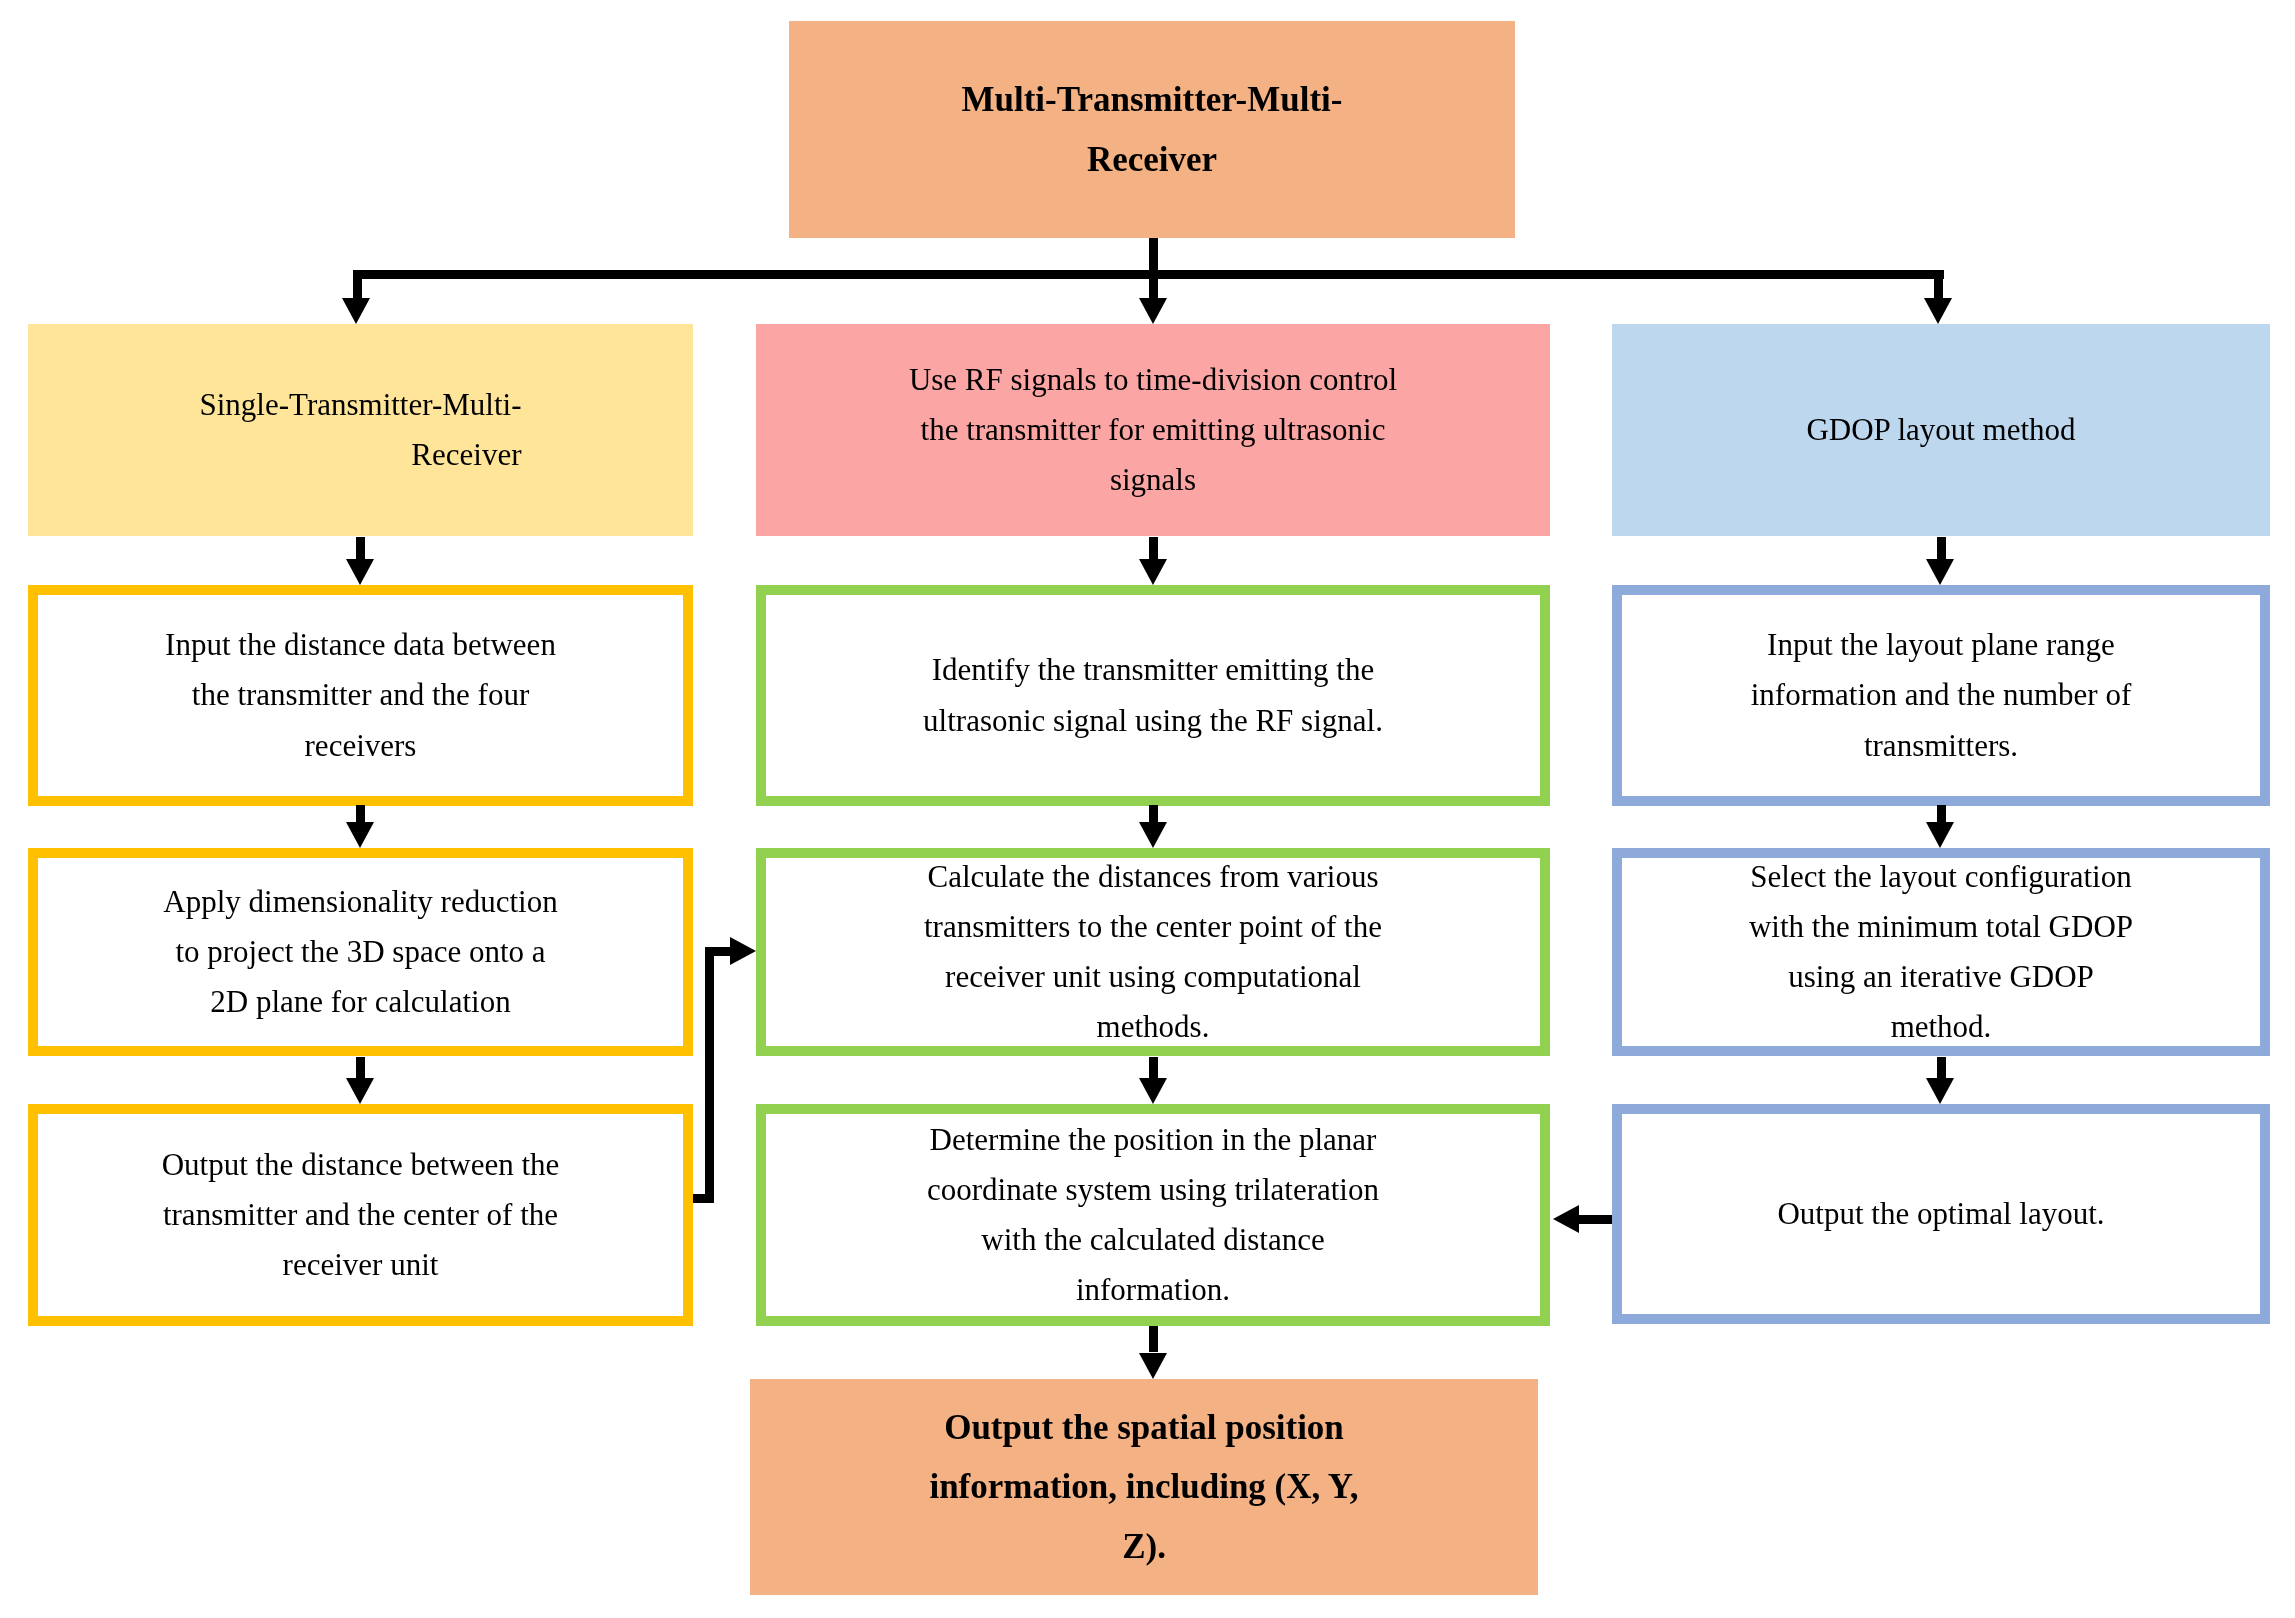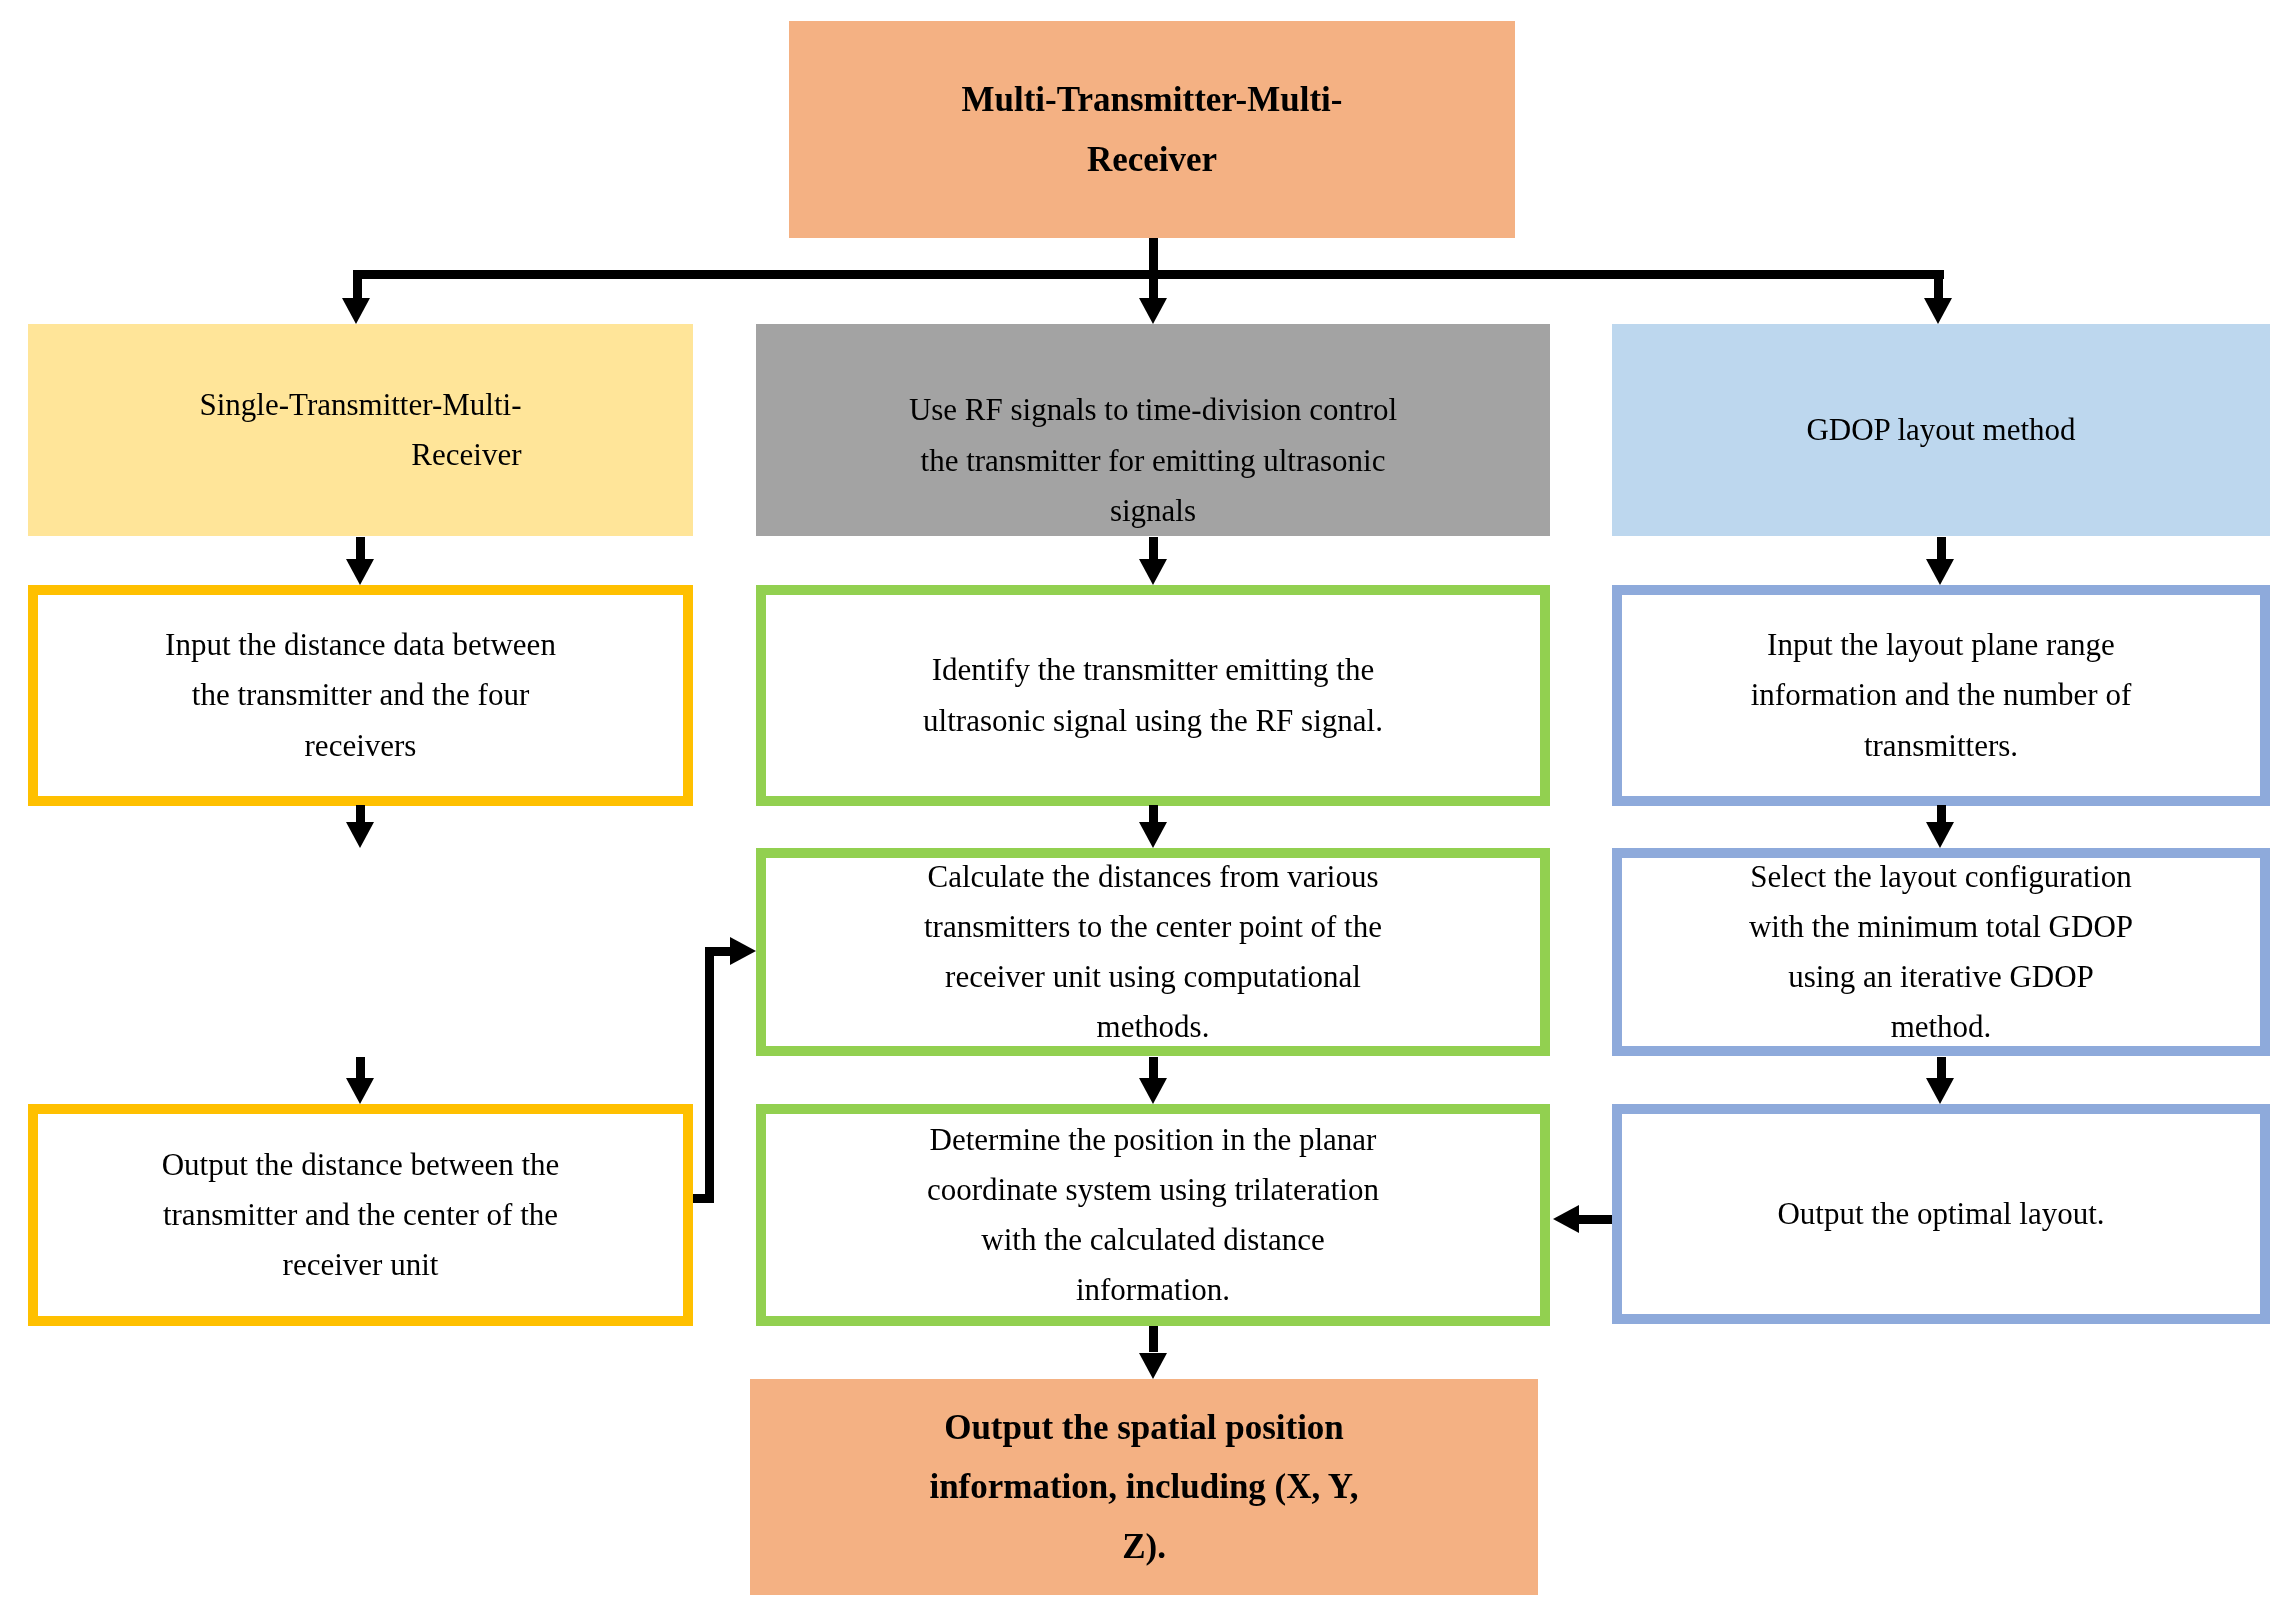--- a/index.html
+++ b/index.html
@@ -15,21 +15,21 @@
     box-sizing:border-box;
     display:flex;align-items:center;justify-content:center;
     text-align:center;
   }
   .step{background:#ffffff;border:10.4px solid #000;}
   .border-gold{border-color:#FFC000;}
   .border-green{border-color:#92D050;}
   .border-blue{border-color:#8EAADB;}
   .fill-orange{background:#F4B183;}
   .fill-yellow{background:#FFE599;text-align:right;}
-  .fill-green{background:#a3a3a3;align-items:flex-end;}
+  .fill-green{background:#fca5a5;}
   .fill-blue{background:#BDD7EE;}
   .label{
     white-space:pre-line;
     font-size:31px;line-height:1.62;
     padding:0 7px;
   }
   .label.big{font-weight:bold;font-size:35px;line-height:1.7;}
   .vline,.hline{position:absolute;background:#000;}
   .tri-down{position:absolute;width:0;height:0;
     border-left:14.6px solid transparent;border-right:14.6px solid transparent;
@@ -95,20 +95,25 @@
 transmitters.</span>
   </div>
 
   <div class="vline" style="left:356px;top:805px;width:9px;height:16.7px;"></div>
   <div class="tri-down" style="left:346px;top:822px;"></div>
   <div class="vline" style="left:1149px;top:805px;width:9px;height:16.7px;"></div>
   <div class="tri-down" style="left:1139px;top:822px;"></div>
   <div class="vline" style="left:1937px;top:805px;width:9px;height:16.7px;"></div>
   <div class="tri-down" style="left:1926px;top:822px;"></div>
 
+  <div class="box step border-gold" style="left:28px;top:848px;width:665px;height:208px;">
+    <span class="label">Apply dimensionality reduction
+to project the 3D space onto a
+2D plane for calculation</span>
+  </div>
   <div class="box step border-green" style="left:756px;top:848px;width:794px;height:208px;">
     <span class="label">Calculate the distances from various
 transmitters to the center point of the
 receiver unit using computational
 methods.</span>
   </div>
   <div class="box step border-blue" style="left:1612px;top:848px;width:658px;height:208px;">
     <span class="label">Select the layout configuration
 with the minimum total GDOP
 using an iterative GDOP

